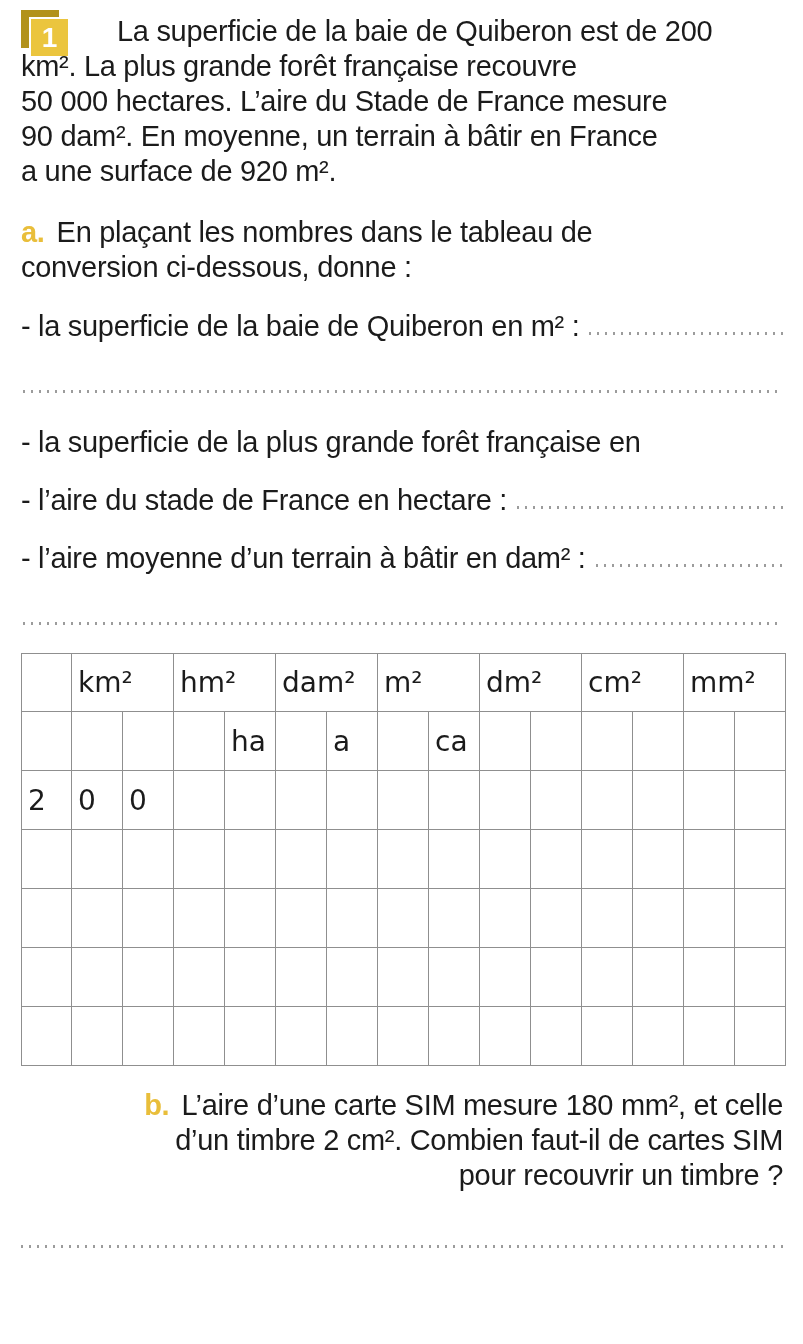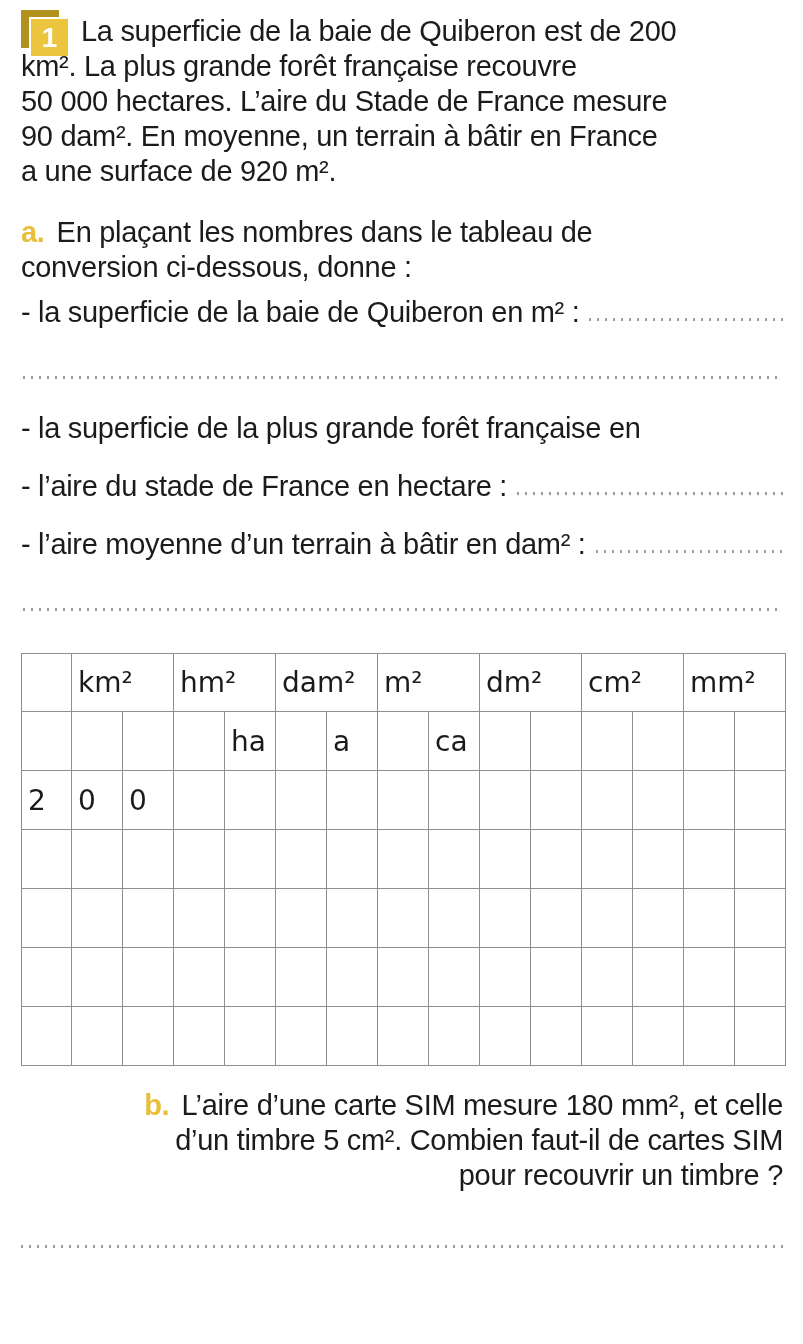--- a/index.html
+++ b/index.html
@@ -19,29 +19,29 @@
   .badge{position:absolute;left:21px;top:10px;width:48px;height:48px;}
   .badge-back{position:absolute;left:0;top:0;width:38px;height:38px;background:#B2921C;}
   .badge-front{
     position:absolute;left:8px;top:7px;width:37px;height:37px;
     background:#EBC53E;border-left:2px solid #ffffff;border-top:2px solid #ffffff;
     display:flex;align-items:center;justify-content:center;
     color:#ffffff;font-weight:bold;font-size:28px;letter-spacing:0;
   }
 
   .line{display:block;line-height:35px;white-space:pre;}
-  .intro .line:first-child{text-indent:60px;}
+  .intro .line:first-child{text-indent:60px;margin-left:36px;}
 
   .plabel{color:#E9BE3A;font-weight:bold;padding-right:12px;}
 
   .apara{margin-top:26px;}
 
   
   .fillrows{margin-top:12px;}
-  .fillrow{display:flex;align-items:flex-start;height:58px;}
+  .fillrow{display:flex;align-items:center;height:58px;}
   .fillrow .ft{line-height:31px;white-space:pre;flex:0 0 auto;}
   .dots{
     flex:1 1 auto;height:31px;margin-left:10px;
     background-image:repeating-linear-gradient(90deg,#9c9c9c 0 2.5px,transparent 2.5px 8px);
     background-size:auto 3px;background-repeat:repeat-x;background-position:left bottom 7px;
   }
   .dots.full{margin-left:2px;}
 
   
   table.conv{
@@ -231,19 +231,19 @@
           <td></td>
           <td></td>
           <td></td>
           <td></td>
         </tr>
       </tbody>
   </table>
 
   <div class="partb">
     <span class="line"><span class="plabel">b.</span><span>L’aire d’une carte SIM mesure 180 mm², et celle</span></span>
-    <span class="line">d’un timbre 5 cm². Combien faut-il de cartes SIM</span>
+    <span class="line">d’un timbre 2 cm². Combien faut-il de cartes SIM</span>
     <span class="line">pour recouvrir un timbre ?</span>
   </div>
 
   <div class="dotline"></div>
 
 </div>
 
 </body></html>

